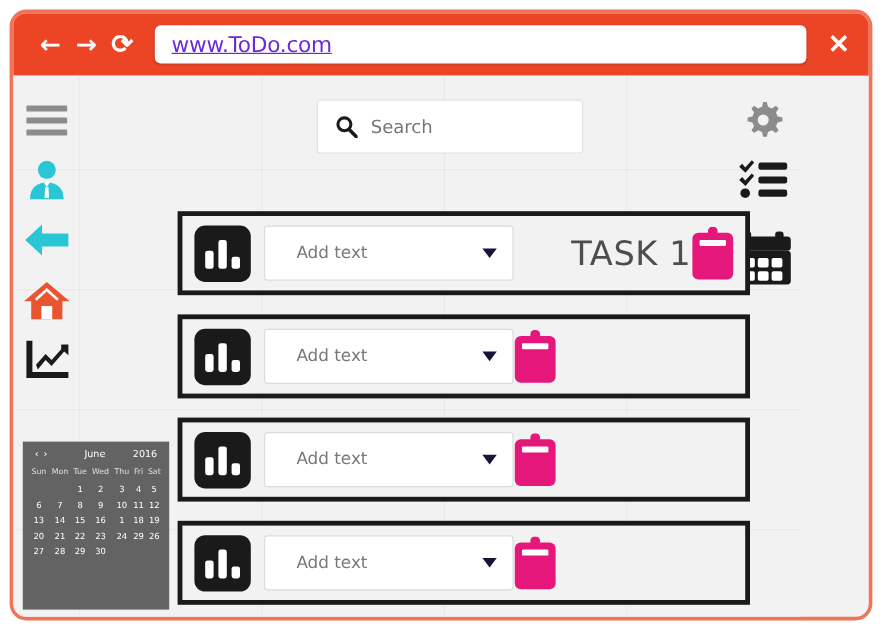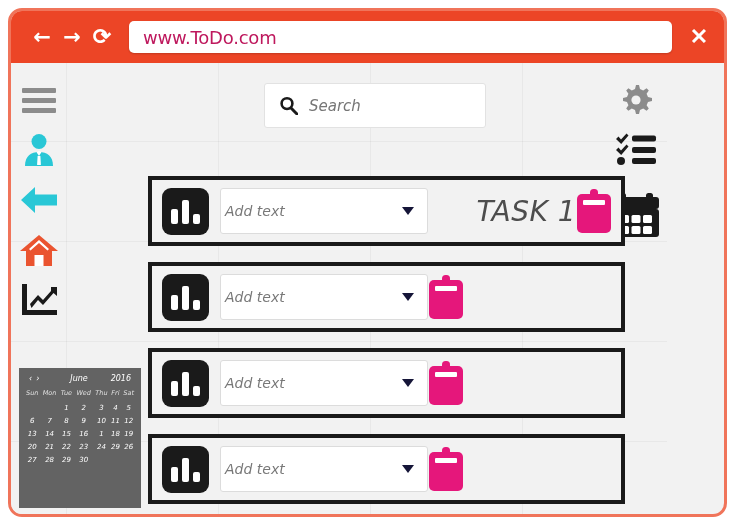--- a/index.html
+++ b/index.html
@@ -63,22 +63,23 @@
     margin-right: 14px;
     background: #ffffff;
     border-radius: 5px;
     display: flex;
     align-items: center;
     padding: 0 14px;
     box-sizing: border-box;
     box-shadow: 0 1px 2px rgba(0,0,0,.18);
   }
   #address-text {
-    color: #be185d;
+    color: #6d28d9;
     font-size: 18px;
+    text-decoration: underline;
     font-family: "DejaVu Sans", sans-serif;
     letter-spacing: -.2px;
     cursor: text;
   }
   #close-btn {
     color: #ffffff;
     font-size: 22px;
     font-weight: bold;
     width: 26px;
     text-align: center;
@@ -93,21 +94,20 @@
     left: 0;
     top: 52px;
     width: 656px;
     height: 451px;
     background-color: #f2f2f2;
     background-image:
       linear-gradient(to right, rgba(0,0,0,.045) 1px, transparent 1px),
       linear-gradient(to bottom, rgba(0,0,0,.045) 1px, transparent 1px);
     background-size: 152px 100px;
     background-position: 55px -22px;
-    font-style: italic;
   }
 
   
   #left-rail {
     position: absolute;
     left: 0; top: 0;
     width: 56px;
     height: 451px;
     display: flex;
     flex-direction: column;
@@ -217,21 +217,21 @@
     flex: none;
     width: 208px;
     height: 46px;
     margin-left: 11px;
     background: #ffffff;
     border: 1px solid #dcdcdc;
     border-radius: 3px;
     display: flex;
     align-items: center;
     justify-content: space-between;
-    padding: 0 13px 0 4px;
+    padding: 0 13px 0 26px;
     box-sizing: border-box;
     cursor: pointer;
   }
   .task-select .ph {
     font-size: 14px;
     color: #787878;
     font-family: "DejaVu Sans", sans-serif;
   }
   .caret {
     width: 0; height: 0;

